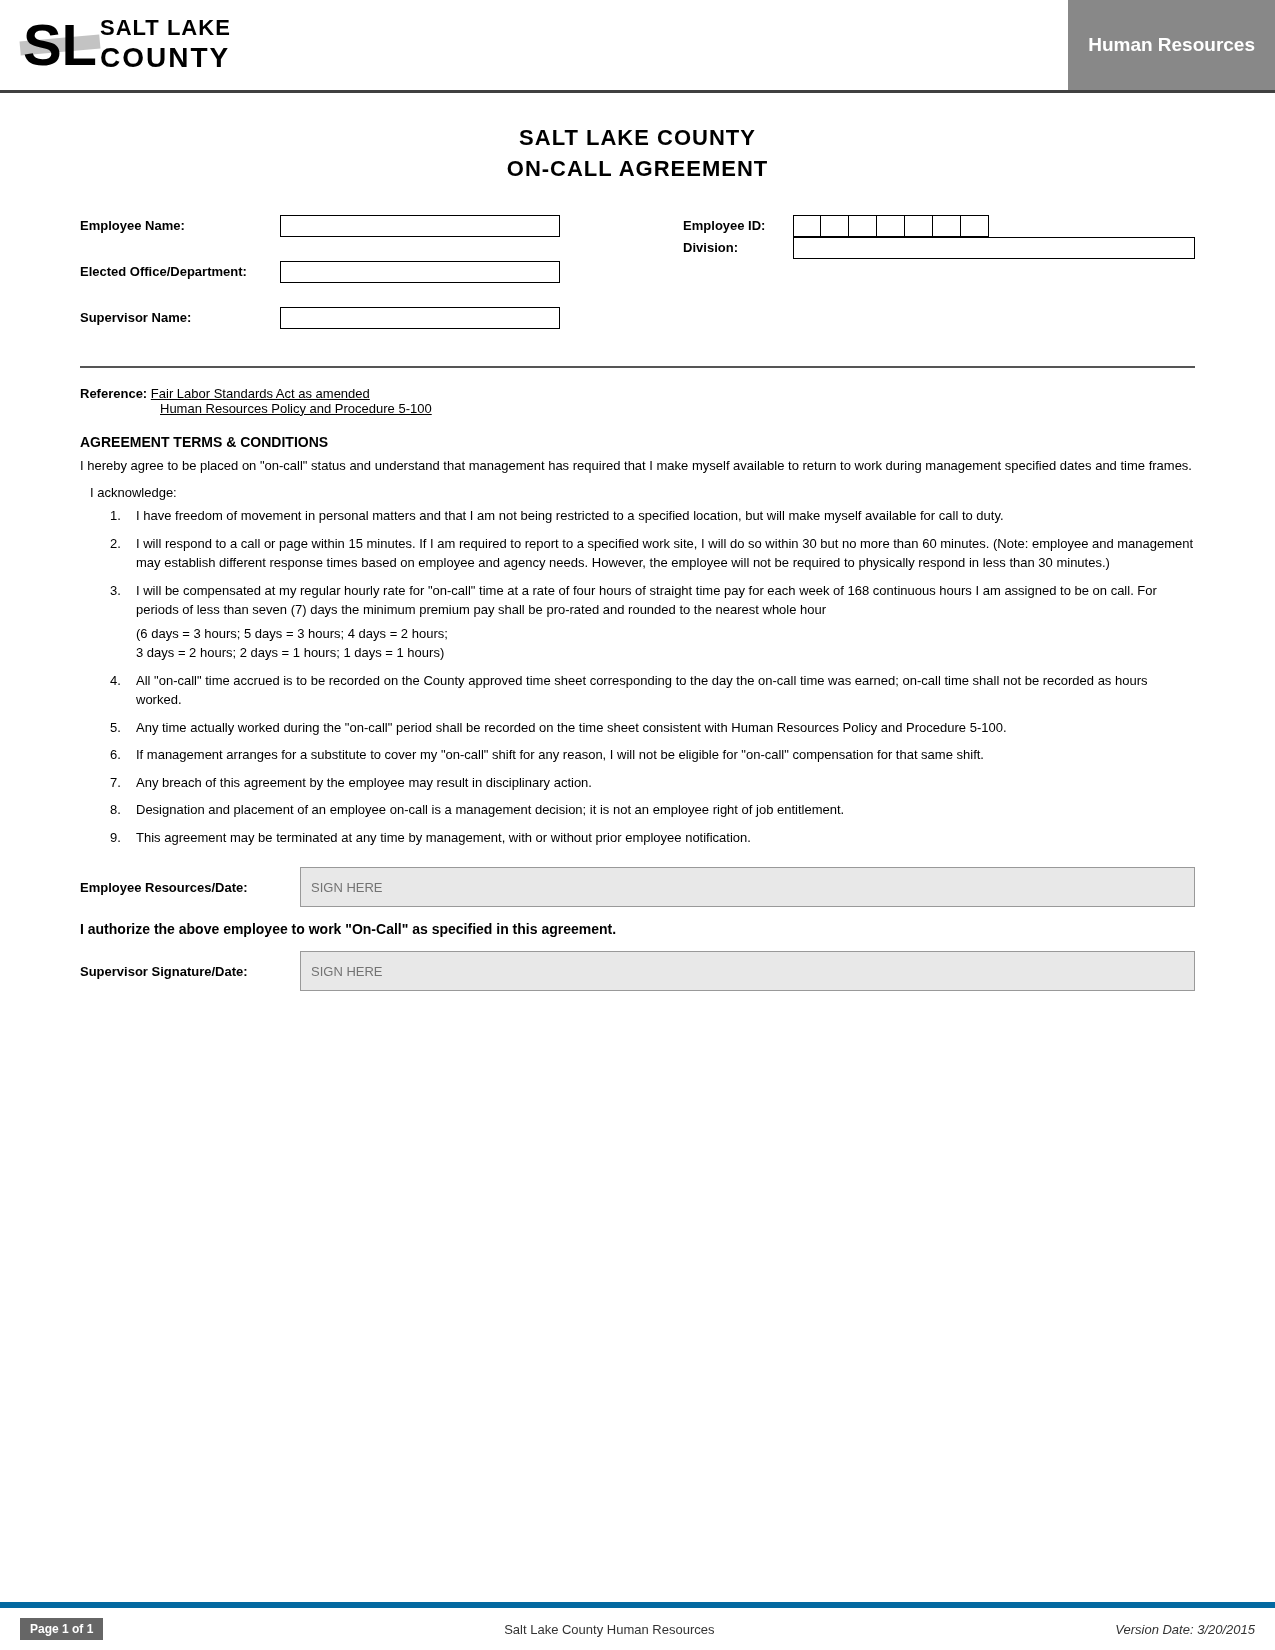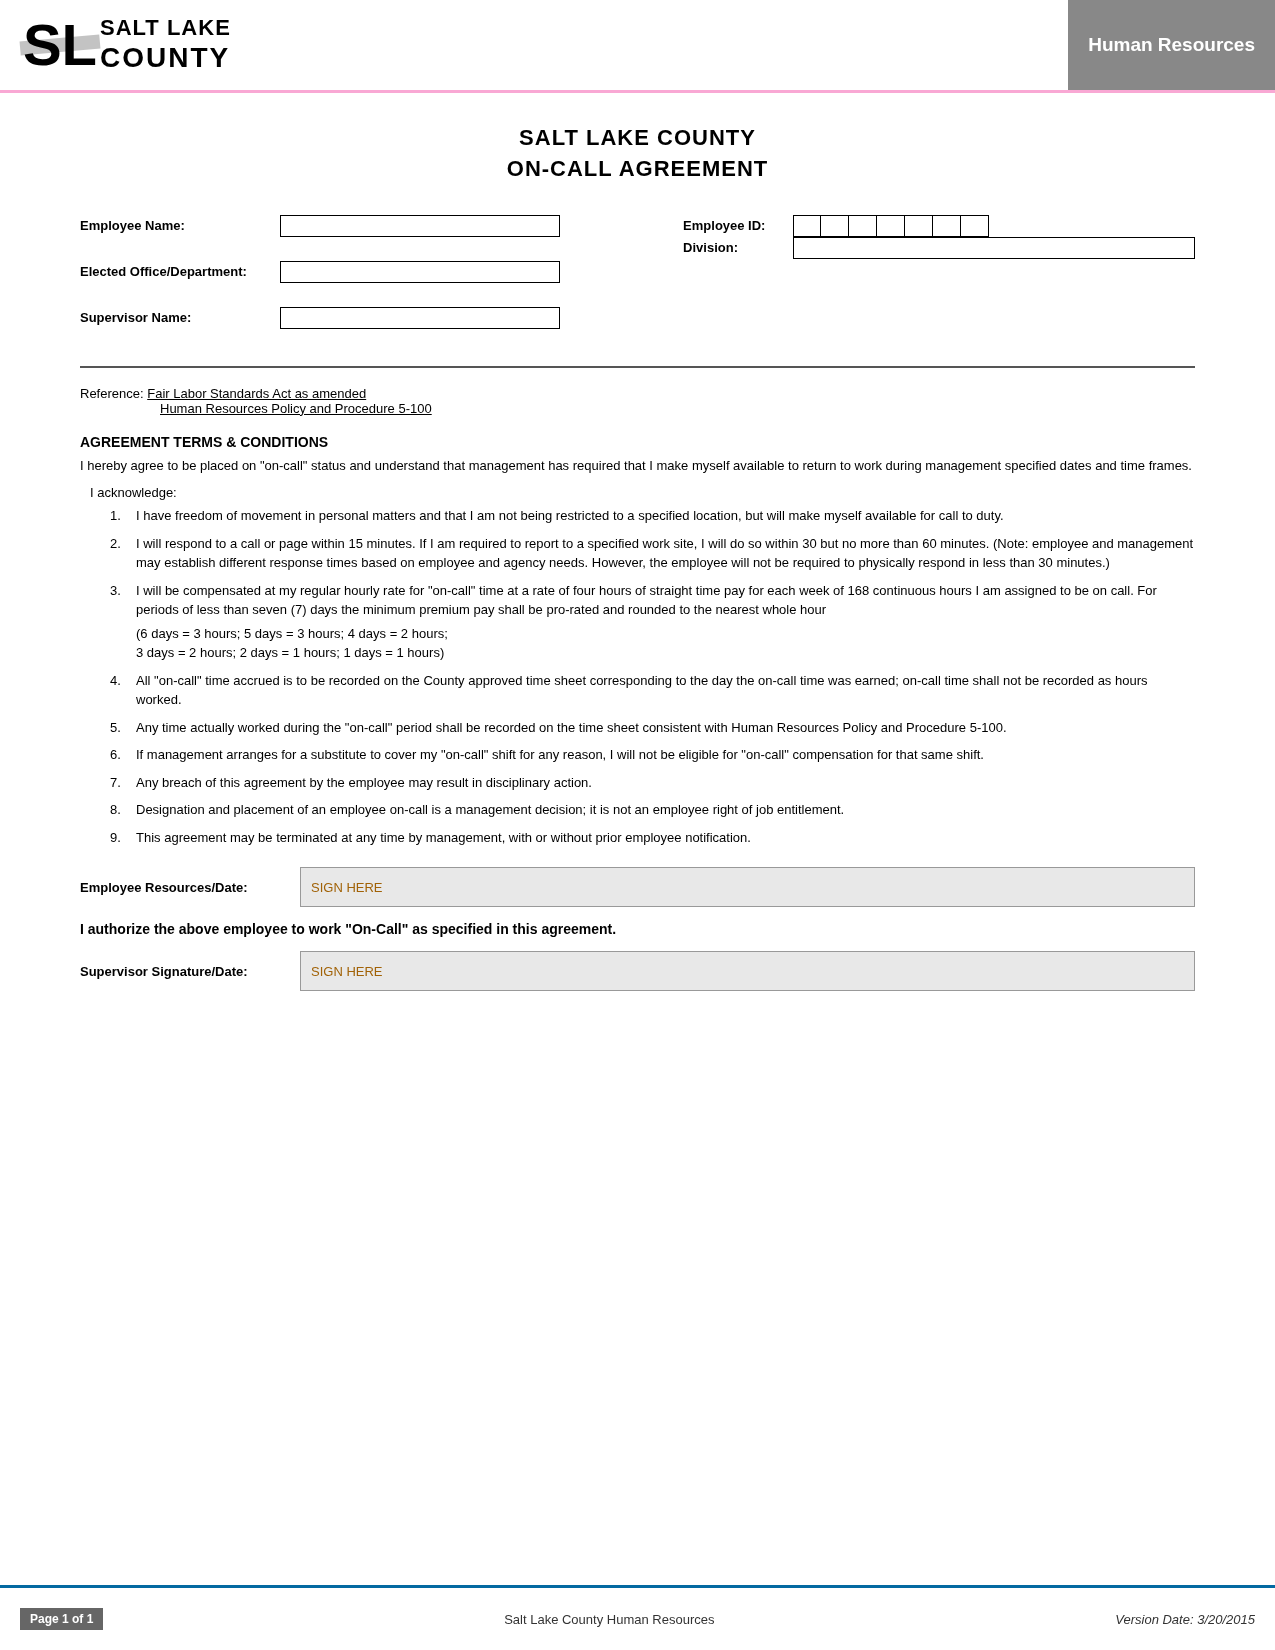--- a/index.html
+++ b/index.html
@@ -17,21 +17,21 @@
       background: #fff;
       position: relative;
       display: flex;
       flex-direction: column;
     }
     
     .header {
       display: flex;
       align-items: stretch;
       justify-content: space-between;
-      border-bottom: 3px solid #f9a8d4;
+      border-bottom: 3px solid #404040;
       padding: 0;
     }
     .logo-area {
       display: flex;
       align-items: center;
       padding: 10px 20px;
     }
     .logo-sl-box {
       display: inline-flex;
       align-items: center;
@@ -150,21 +150,21 @@
       min-width: 100px;
     }
     
     .reference-section {
       margin-bottom: 18px;
     }
     .reference-section p {
       font-size: 13px;
     }
     .reference-section .ref-label {
-      font-weight: 400;
+      font-weight: 700;
       display: inline;
       text-align: center;
     }
     .underline {
       text-decoration: underline;
     }
     .reference-section .ref-line2 {
       padding-left: 80px;
     }
     
@@ -226,35 +226,35 @@
       min-width: 220px;
     }
     .sig-box {
       border: 1px solid #999;
       background: #e8e8e8;
       height: 40px;
       flex: 1;
       display: flex;
       align-items: center;
       padding-left: 10px;
-      color: #a16207;
+      color: #737373;
       font-size: 13px;
     }
     .authorize-text {
       font-weight: 700;
       font-size: 14px;
       margin-bottom: 14px;
     }
     
     .footer {
-      border-top: 3px solid #0369a1;
+      border-top: 6px solid #0369a1;
       display: flex;
       align-items: center;
       justify-content: space-between;
-      padding: 20px 20px;
+      padding: 10px 20px;
       margin-top: auto;
     }
     .footer-page-badge {
       background: #666;
       color: #fff;
       font-size: 12px;
       font-weight: 600;
       padding: 4px 10px;
     }
     .footer-org {

